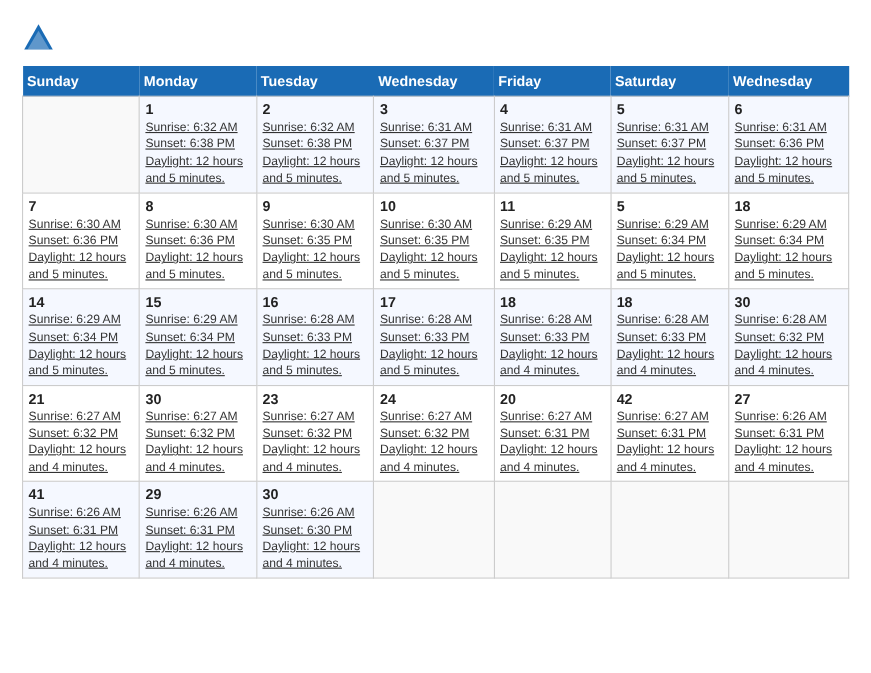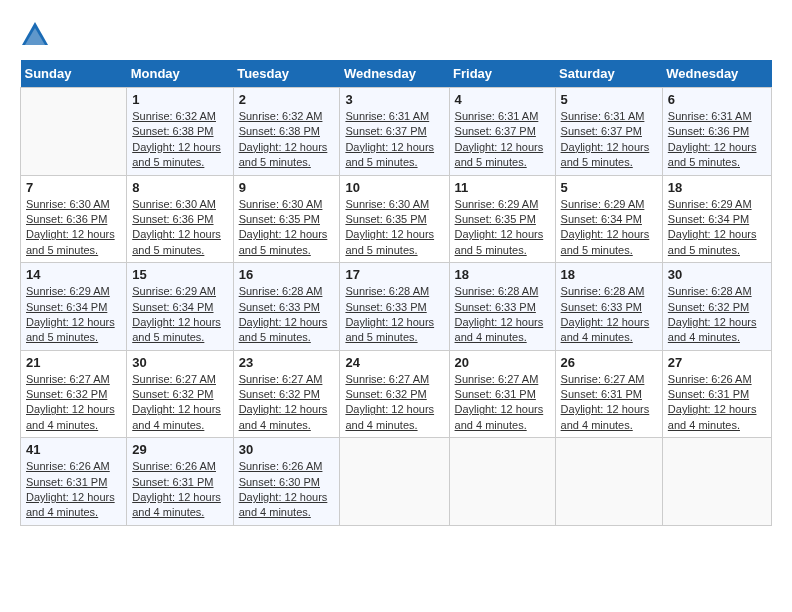--- a/index.html
+++ b/index.html
@@ -231,21 +231,21 @@
         </td>
         <td>
           <span class="day-num">24</span>
           <div class="day-info">Sunrise: 6:27 AM<br>Sunset: 6:32 PM<br>Daylight: 12 hours<br>and 4 minutes.</div>
         </td>
         <td>
           <span class="day-num">20</span>
           <div class="day-info">Sunrise: 6:27 AM<br>Sunset: 6:31 PM<br>Daylight: 12 hours<br>and 4 minutes.</div>
         </td>
         <td>
-          <span class="day-num">26</span>
+          <span class="day-num">42</span>
           <div class="day-info">Sunrise: 6:27 AM<br>Sunset: 6:31 PM<br>Daylight: 12 hours<br>and 4 minutes.</div>
         </td>
         <td>
           <span class="day-num">27</span>
           <div class="day-info">Sunrise: 6:26 AM<br>Sunset: 6:31 PM<br>Daylight: 12 hours<br>and 4 minutes.</div>
         </td>
       </tr>
       <tr>
         <td>
           <span class="day-num">41</span>

